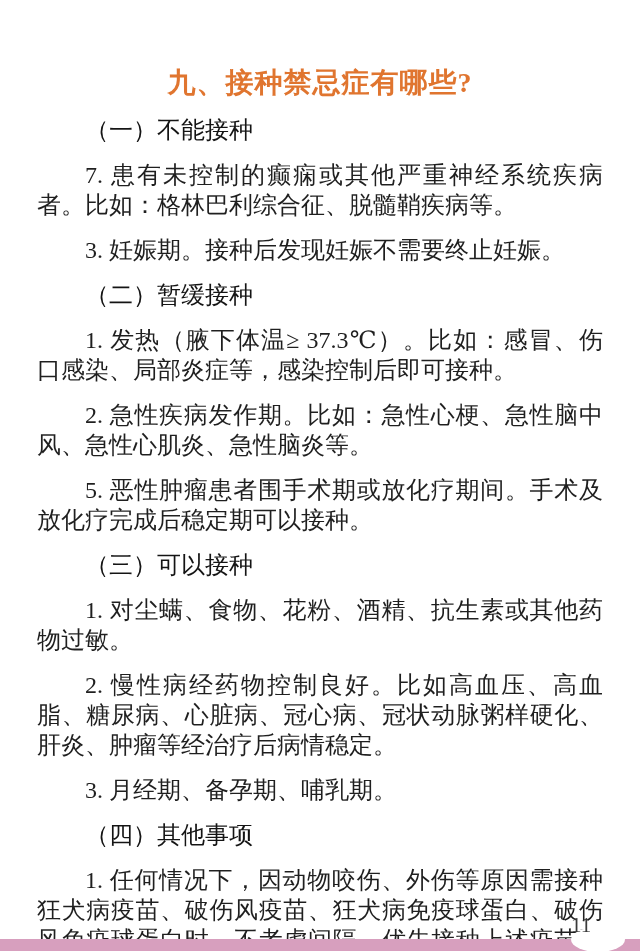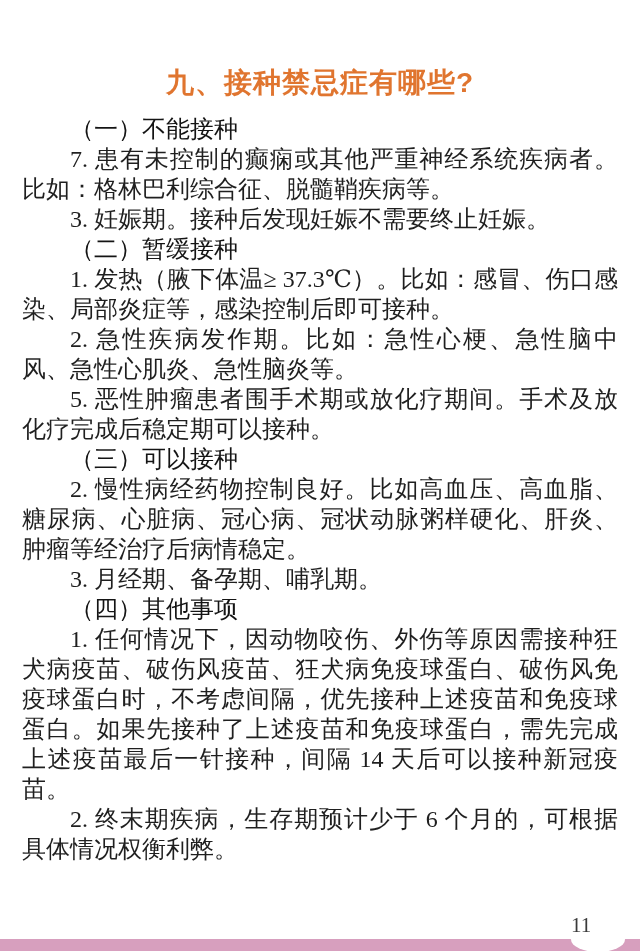--- a/index.html
+++ b/index.html
@@ -9,32 +9,32 @@
     height: 951px;
     background: #ffffff;
     overflow: hidden;
     font-family: "Liberation Serif", "DejaVu Serif", serif;
     color: #1f1f1f;
   }
   .title {
     margin: 0;
     padding-top: 66px;
     text-align: center;
-    font-family: Liberation Sans, sans-serif;
+    font-family: Liberation Serif, serif;
     font-weight: bold;
     font-size: 28px;
     line-height: 34px;
     color: #e0752f;
     letter-spacing: 1px;
   }
   .content {
     margin: 14px 22px 0 22px;
   }
   .content p {
-    margin: 0;
+    margin: 15px;
     font-size: 24px;
     line-height: 30px;
     text-indent: 2em;
     text-align: justify;
     text-justify: inter-ideograph;
   }
   .content p.sec {
     font-family: "Liberation Sans", "DejaVu Sans", sans-serif;
     font-weight: 500;
     color: #141414;
@@ -79,20 +79,21 @@
     <p class="sec">（一）不能接种</p>
     <p class="item">7. 患有未控制的癫痫或其他严重神经系统疾病者。比如：格林巴利综合征、脱髓鞘疾病等。</p>
     <p class="item">3. 妊娠期。接种后发现妊娠不需要终止妊娠。</p>
 
     <p class="sec">（二）暂缓接种</p>
     <p class="item">1. 发热（腋下体温≥ 37.3℃）。比如：感冒、伤口感染、局部炎症等，感染控制后即可接种。</p>
     <p class="item">2. 急性疾病发作期。比如：急性心梗、急性脑中风、急性心肌炎、急性脑炎等。</p>
     <p class="item">5. 恶性肿瘤患者围手术期或放化疗期间。手术及放化疗完成后稳定期可以接种。</p>
 
     <p class="sec">（三）可以接种</p>
+    <p class="item">1. 对尘螨、食物、花粉、酒精、抗生素或其他药物过敏。</p>
     <p class="item">2. 慢性病经药物控制良好。比如高血压、高血脂、糖尿病、心脏病、冠心病、冠状动脉粥样硬化、肝炎、肿瘤等经治疗后病情稳定。</p>
     <p class="item">3. 月经期、备孕期、哺乳期。</p>
 
     <p class="sec">（四）其他事项</p>
     <p class="item">1. 任何情况下，因动物咬伤、外伤等原因需接种狂犬病疫苗、破伤风疫苗、狂犬病免疫球蛋白、破伤风免疫球蛋白时，不考虑间隔，优先接种上述疫苗和免疫球蛋白。如果先接种了上述疫苗和免疫球蛋白，需先完成上述疫苗最后一针接种，间隔 14 天后可以接种新冠疫苗。</p>
     <p class="item">2. 终末期疾病，生存期预计少于 6 个月的，可根据具体情况权衡利弊。</p>
   </div>
 
   <div class="footer-band"></div>
   <div class="footer-notch"></div>

